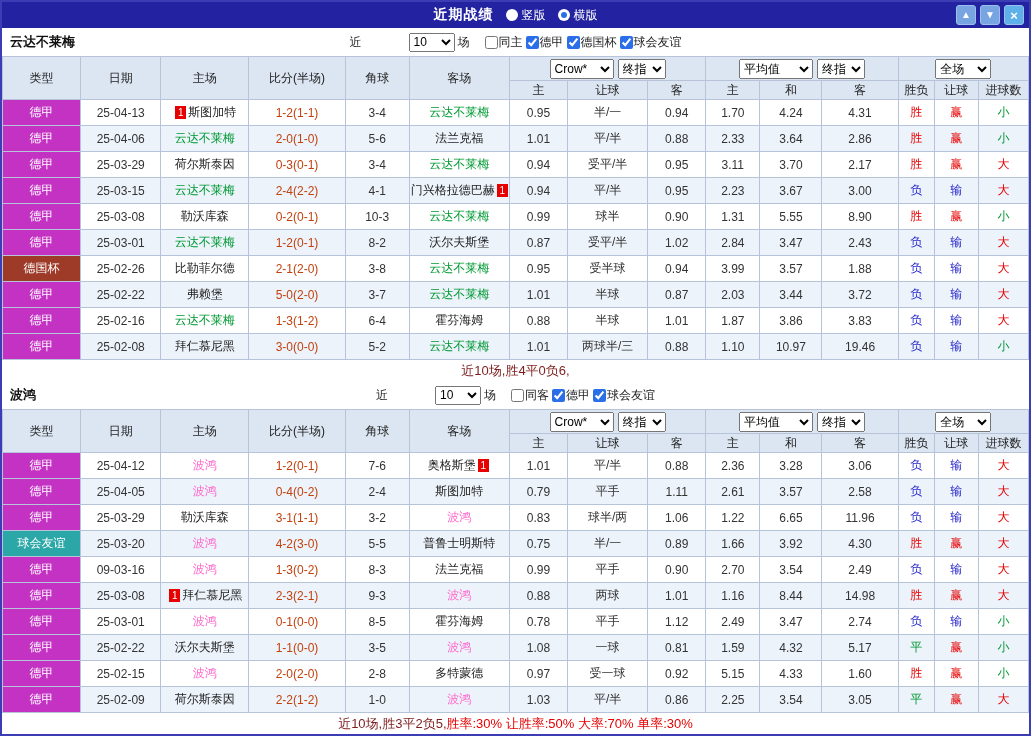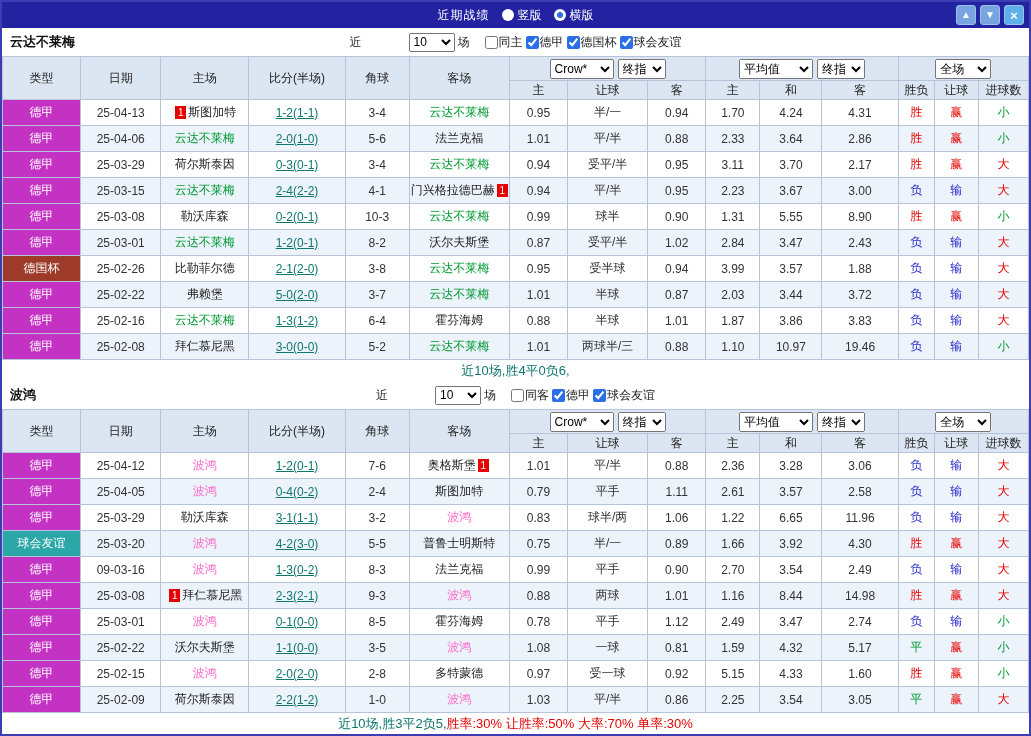--- a/index.html
+++ b/index.html
@@ -1,20 +1,20 @@
 <!DOCTYPE html>
 <html><head>
 <meta charset="utf-8">
 <style>
   html,body{margin:0;padding:0;}
   body{font-family:"Liberation Sans",sans-serif;background:#e9e9e9;}
   .window{width:1031px;height:736px;box-sizing:border-box;border:2px solid #3c3cb4;background:#fff;display:flex;flex-direction:column;overflow:hidden;}
   .titlebar{height:26px;min-height:26px;background:#2323a2;position:relative;display:flex;align-items:center;justify-content:center;color:#fff;}
   .tb-center{display:flex;align-items:center;gap:12px;}
-  .tb-title{font-size:12px;font-weight:normal;letter-spacing:1px;}
+  .tb-title{font-size:14px;font-weight:bold;letter-spacing:1px;}
   .tb-radio{display:flex;align-items:center;gap:4px;font-size:12px;cursor:pointer;}
   .radio{width:12px;height:12px;border-radius:50%;background:#fff;display:inline-block;position:relative;}
   .radio.sel::after{content:"";position:absolute;left:3px;top:3px;width:6px;height:6px;border-radius:50%;background:#2a6fe8;}
   .tb-buttons{position:absolute;right:5px;top:3px;display:flex;gap:4px;}
   .tbtn{width:20px;height:20px;border:1px solid #9cc0ee;border-radius:3px;background:#78a5e2;color:#fff;font-size:10px;line-height:1;cursor:pointer;padding:0;}
   .tbtn.close{background:#5fb0e8;font-size:13px;font-weight:bold;}
   .band{height:28px;min-height:28px;position:relative;display:flex;align-items:center;justify-content:center;background:#fff;}
   .team-name{position:absolute;left:8px;font-size:13px;font-weight:bold;color:#111;}
   .filter{display:flex;align-items:center;gap:3px;font-size:12px;color:#222;}
   .filter select{font-size:12px;height:19px;margin-left:44px;}
@@ -23,26 +23,26 @@
   .cb input{width:13px;height:13px;accent-color:#2a6fe8;margin:0;}
   .grid{border-collapse:collapse;table-layout:fixed;width:100%;}
   .grid th,.grid td{border:1px solid #b7c3d9;text-align:center;font-size:12px;padding:0 1px;overflow:hidden;white-space:nowrap;}
   .grid thead th{background:#dce6f2;font-weight:normal;color:#222;}
   .grid thead tr:first-child{height:24px;}
   .grid thead tr:nth-child(2){height:19px;}
   .ddcell select{font-size:12px;height:20px;margin:0 2px;}
   .grid tbody tr{height:26px;}
   .grid tbody tr:nth-child(even){background:#edf3fb;}
   .type{color:#fff;}
-  .score{color:#0f766e;text-decoration:underline;}
+  .score{color:#c2410c;}
   .num,.date,.corner{color:#333;}
   .team{padding:0;}
   .card{display:inline-block;width:11px;height:13px;background:#e60000;color:#fff;font-size:10px;line-height:13px;text-align:center;margin:0 2px;vertical-align:middle;}
   .summary{height:21px;min-height:21px;display:flex;align-items:center;justify-content:center;font-size:13px;background:#fff;}
-  .sum-black{color:#0f766e;}
+  .sum-black{color:#7f1d1d;}
   .sum-red{color:#e60000;}
 </style>
 </head>
 <body>
 
 <div class="window">
   <div class="titlebar">
     <div class="tb-center">
       <span class="tb-title">近期战绩</span>
       <label class="tb-radio">

